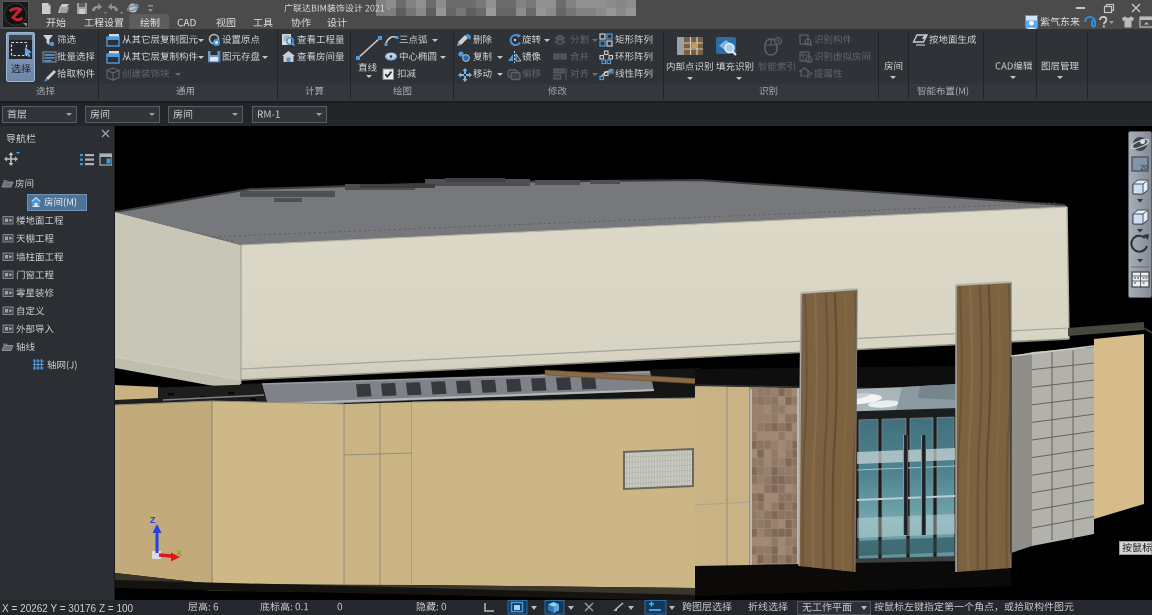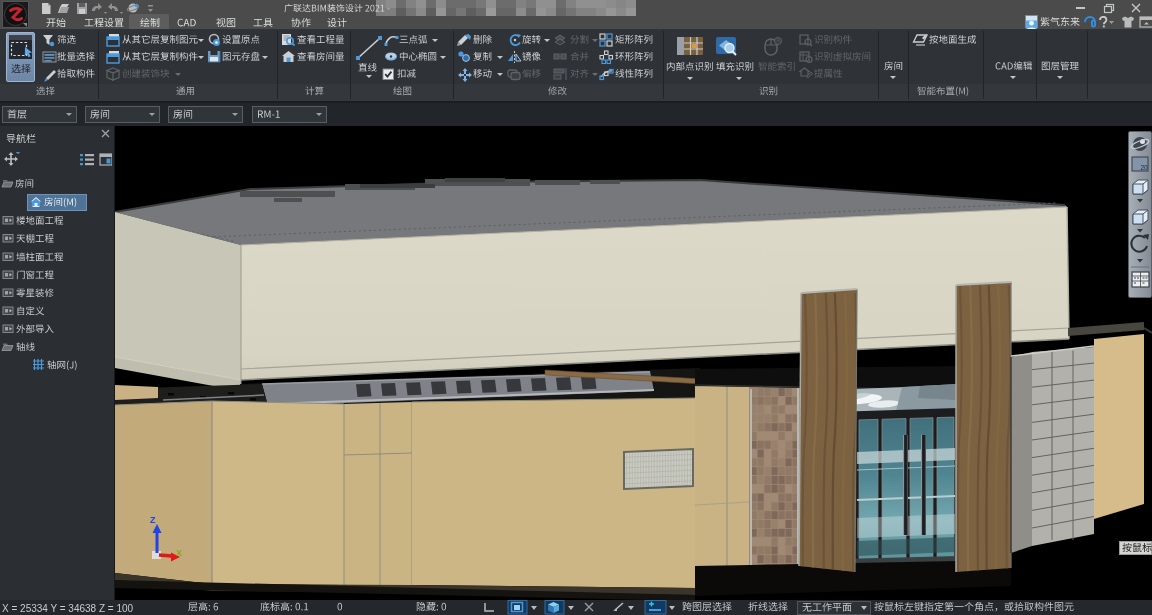--- a/index.html
+++ b/index.html
@@ -785,21 +785,21 @@
 <path d="M9 128 l6 0 -3 3.5 Z" fill="#2e343a"></path>
 <line x1="3" y1="136" x2="21" y2="136" stroke="#6a7078" stroke-width="1"></line>
 <g transform="translate(4,141)">
       <rect x="0" y="0" width="17" height="15" fill="#eceded" stroke="#3c434b" stroke-width="1.2"></rect>
       <path d="M0 4 h17 M8.5 0 v15 M0 9 h17" stroke="#3c434b" stroke-width="0.8"></path>
       <path d="M2 6 h2 M2 11 h2 M5 6 h2 M10.5 6 h2 M10.5 11 h2 M13.5 6 h2" stroke="#3c434b" stroke-width="1"></path>
     </g>
 </svg>
 <div class="ab" style="left:1119px;top:541px;width:33px;height:14px;background:#d4d4d2;border:1px solid #9a9a98;box-sizing:border-box;overflow:hidden;"></div>
 <div class="ab" id="statusbar"></div>
-<div class="ab" style="left:2px;top:602.5px;font-size:10px;color:#caccce;">X = 25334 Y = 34638 Z = 100</div>
+<div class="ab" style="left:2px;top:602.5px;font-size:10px;color:#caccce;">X = 20262 Y = 30176 Z = 100</div>
 <svg class="ab" style="left:482px;top:600px" width="200" height="15">
 <path d="M3 3 v8 h9" stroke="#b9bbbd" stroke-width="1.5" fill="none"></path>
 <rect x="26" y="0.5" width="19" height="13.5" fill="#123a5e" stroke="#2e6da4" stroke-width="1"></rect>
 <rect x="29.5" y="2.5" width="11" height="9" fill="none" stroke="#4a9ade" stroke-width="1.5"></rect>
     <rect x="32" y="5" width="6" height="5" fill="#a6ceef"></rect>
     <path d="M49 6 l6 0 -3 4 Z" fill="#b9bbbd"></path>
 <rect x="63" y="0.5" width="19" height="13.5" fill="#123a5e" stroke="#2e6da4" stroke-width="1"></rect>
 <g transform="translate(66,2)">
       <path d="M5.5 0 L11 2.5 5.5 5 0 2.5 Z" fill="#8fd0f0"></path>
       <path d="M0 2.5 L5.5 5 V11 L0 8.5 Z" fill="#2e78b8"></path>

